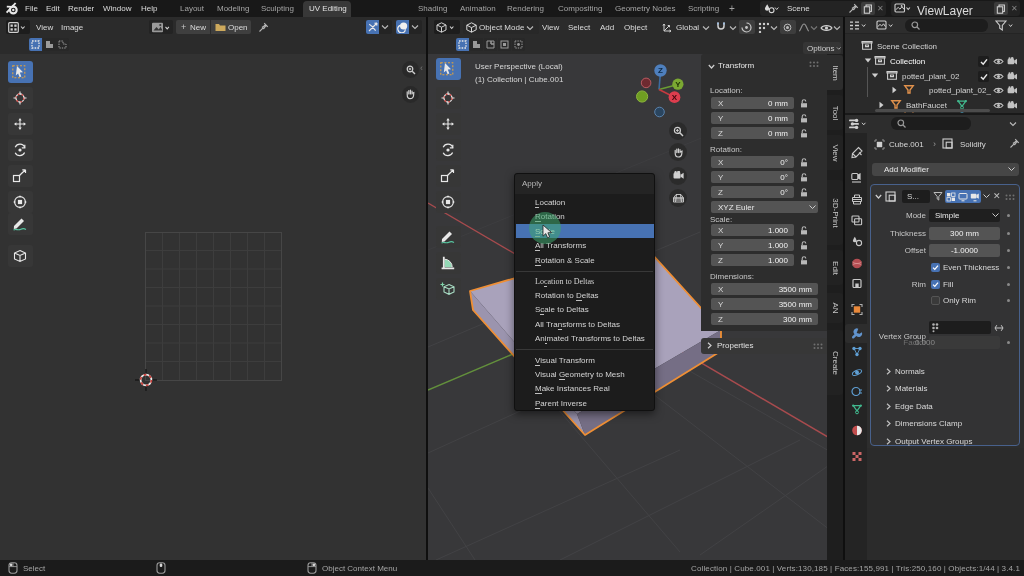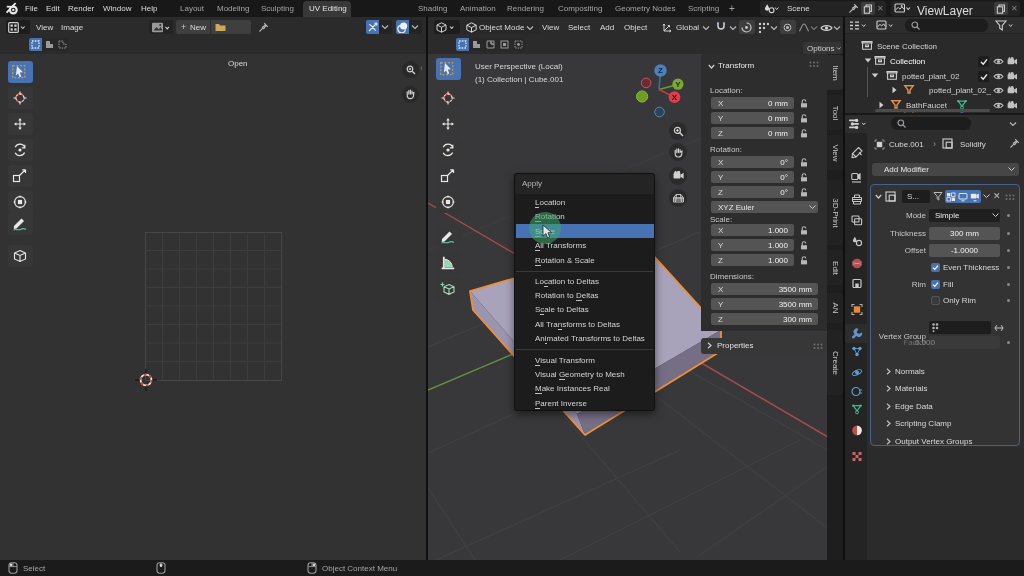--- a/index.html
+++ b/index.html
@@ -92,21 +92,21 @@
 <circle cx="9.3" cy="3" r="1.1" fill="#333"></circle>
 <path d="M14.5 4.8 l1.7 2 l1.7-2" stroke="#cfcfcf" stroke-width="1.1" fill="none"></path>
       </svg>
 <div class="abs" style="left:176px;top:3px;width:34px;height:14px;background:#3f3f3f;border-radius:2px 0 0 2px;"></div>
 <div class="txt" style="left:181px;top:5px;color:#c8c8c8;font-size:9px;">+</div>
 <div class="txt" style="left:190px;top:6px;color:#dcdcdc;font-size:8px;">New</div>
 <div class="abs" style="left:211px;top:3px;width:40px;height:14px;background:#3f3f3f;border-radius:0 2px 2px 0;"></div>
 <svg style="left:215px;top:6px;" width="11" height="9" viewBox="0 0 11 9">
         <path d="M0.5 8 V1 H4 L5 2.4 H10.5 V8 Z" fill="#cda95c"></path>
       </svg>
-<div class="txt" style="left:228px;top:6px;color:#dcdcdc;font-size:8px;margin-top:36px;">Open</div>
+<div class="txt" style="left:228px;top:6px;color:#dcdcdc;font-size:8px;">Open</div>
 <svg style="left:257px;top:5px;" width="12" height="11" viewBox="0 0 12 11">
         <path d="M7.2 1.2 L10.8 4.8 M9.9 3.9 L7.7 3.6 L5.4 5.2 L6.8 6.6 L8.4 4.3 L8.1 2.1 M6.1 5.9 L2.5 9.5" stroke="#b6b6b6" stroke-width="1.1" fill="none"></path>
       </svg>
 <div class="abs" style="left:366px;top:3px;width:13px;height:14px;background:#4772b3;border-radius:2px 0 0 2px;"></div>
 <svg style="left:367px;top:4px;" width="12" height="12" viewBox="0 0 12 12">
         <path d="M2 10 L10 2 M10 2 l-2.6 .3 M10 2 l-.3 2.6 M2.2 3.2 C4.5 4.5 7 7 8.6 9.6" stroke="#e8e8e8" stroke-width="1.1" fill="none"></path>
       </svg>
 <div class="abs" style="left:379px;top:3px;width:13px;height:14px;background:#242424;border-radius:0 2px 2px 0;"></div>
 <svg style="left:381px;top:7px;" width="8" height="7" viewBox="0 0 8 7">
         <path d="M1 1.5 l3 3 l3-3" stroke="#bbbbbb" stroke-width="1.1" fill="none"></path>
@@ -551,21 +551,21 @@
 <div class="abs" style="left:514px;top:173px;width:141px;height:238px;background:#1c1c1c;border:1px solid #101010;border-radius:3px;box-shadow:0 3px 8px rgba(0,0,0,0.5);">
 <div class="abs" style="left:0;top:0;width:139px;height:20px;background:#242424;border-radius:3px 3px 0 0;"></div>
 <div class="txt" style="left:7px;top:5px;color:#b8b8b8;font-size:8px;">Apply</div>
 <div class="txt" style="left:20px;top:24px;color:#d4d4d4;font-size:8px;"><span style="border-bottom:1px solid #c0c0c0;">L</span>ocation</div>
 <div class="txt" style="left:20px;top:38.3px;color:#d4d4d4;font-size:8px;"><span style="border-bottom:1px solid #c0c0c0;">R</span>otation</div>
 <div class="abs" style="left:1px;top:50.1px;width:138px;height:14px;background:#4772b3;"></div>
 <div class="txt" style="left:20px;top:52.6px;color:#ffffff;font-size:8px;"><span style="border-bottom:1px solid #c0c0c0;">S</span>cale</div>
 <div class="txt" style="left:20px;top:67.4px;color:#d4d4d4;font-size:8px;"><span style="border-bottom:1px solid #c0c0c0;">A</span>ll Transforms</div>
 <div class="txt" style="left:20px;top:81.6px;color:#d4d4d4;font-size:8px;"><span style="border-bottom:1px solid #c0c0c0;">R</span>otation &amp; Scale</div>
 <div class="abs" style="left:1px;top:96.5px;width:137px;height:1px;background:#383838;"></div>
-<div class="txt" style="left:20px;top:102.8px;color:#d4d4d4;font-size:8px;">Lo<span style="border-bottom:1px solid #c0c0c0;">c</span>ation to Deltas</div>
+<div class="txt" style="left:20px;top:102.8px;color:#d4d4d4;font-size:8px;font-family:Liberation Serif, serif;">Lo<span style="border-bottom:1px solid #c0c0c0;">c</span>ation to Deltas</div>
 <div class="txt" style="left:20px;top:117px;color:#d4d4d4;font-size:8px;">Rotation to <span style="border-bottom:1px solid #c0c0c0;">D</span>eltas</div>
 <div class="txt" style="left:20px;top:131.2px;color:#d4d4d4;font-size:8px;">S<span style="border-bottom:1px solid #c0c0c0;">c</span>ale to Deltas</div>
 <div class="txt" style="left:20px;top:145.6px;color:#d4d4d4;font-size:8px;">All Tra<span style="border-bottom:1px solid #c0c0c0;">n</span>sforms to Deltas</div>
 <div class="txt" style="left:20px;top:160px;color:#d4d4d4;font-size:8px;">An<span style="border-bottom:1px solid #c0c0c0;">i</span>mated Transforms to Deltas</div>
 <div class="abs" style="left:1px;top:175px;width:137px;height:1px;background:#383838;"></div>
 <div class="txt" style="left:20px;top:181.6px;color:#d4d4d4;font-size:8px;"><span style="border-bottom:1px solid #c0c0c0;">V</span>isual Transform</div>
 <div class="txt" style="left:20px;top:195.8px;color:#d4d4d4;font-size:8px;">Visual <span style="border-bottom:1px solid #c0c0c0;">G</span>eometry to Mesh</div>
 <div class="txt" style="left:20px;top:210.4px;color:#d4d4d4;font-size:8px;"><span style="border-bottom:1px solid #c0c0c0;">M</span>ake Instances Real</div>
 <div class="txt" style="left:20px;top:224.6px;color:#d4d4d4;font-size:8px;"><span style="border-bottom:1px solid #c0c0c0;">P</span>arent Inverse</div>
 </div>
@@ -910,21 +910,21 @@
         <path d="M1 0.8 l3 2.7 l-3 2.7" stroke="#c0c0c0" stroke-width="1.2" fill="none"></path>
       </svg>
 <div class="txt" style="left:50px;top:251px;color:#dadada;font-size:8px;">Materials</div>
 <svg style="left:41px;top:270px;" width="6" height="7" viewBox="0 0 6 7">
         <path d="M1 0.8 l3 2.7 l-3 2.7" stroke="#c0c0c0" stroke-width="1.2" fill="none"></path>
       </svg>
 <div class="txt" style="left:50px;top:269px;color:#dadada;font-size:8px;">Edge Data</div>
 <svg style="left:41px;top:287px;" width="6" height="7" viewBox="0 0 6 7">
         <path d="M1 0.8 l3 2.7 l-3 2.7" stroke="#c0c0c0" stroke-width="1.2" fill="none"></path>
       </svg>
-<div class="txt" style="left:50px;top:286px;color:#dadada;font-size:8px;">Scripting Clamp</div>
+<div class="txt" style="left:50px;top:286px;color:#dadada;font-size:8px;">Dimensions Clamp</div>
 <svg style="left:41px;top:305px;" width="6" height="7" viewBox="0 0 6 7">
         <path d="M1 0.8 l3 2.7 l-3 2.7" stroke="#c0c0c0" stroke-width="1.2" fill="none"></path>
       </svg>
 <div class="txt" style="left:50px;top:304px;color:#dadada;font-size:8px;">Output Vertex Groups</div>
 <div class="abs" style="left:22px;top:315px;width:157px;height:112px;background:#2b2b2b;"></div>
 </div>
 <div class="abs" style="left:426px;top:17px;width:2px;height:543px;background:#0f0f0f;"></div>
 <div class="abs" style="left:843px;top:17px;width:2px;height:543px;background:#0f0f0f;"></div>
 <div class="abs" style="left:0;top:560px;width:1024px;height:16px;background:#1b1b1b;"></div>
 <svg style="left:8px;top:562px;" width="10" height="12" viewBox="0 0 10 12">
@@ -937,12 +937,13 @@
       <rect x="1" y="0.8" width="8" height="10.4" rx="2.6" fill="none" stroke="#9a9a9a" stroke-width="1.1"></rect>
       <rect x="3.7" y="1.6" width="2.6" height="3.4" rx="1.2" fill="#d8d8d8"></rect>
     </svg>
 <div class="txt" style="left:172px;top:592px;color:#a5a5a5;font-size:8px;">Rotate View</div>
 <svg style="left:307px;top:562px;" width="10" height="12" viewBox="0 0 10 12">
       <rect x="1" y="0.8" width="8" height="10.4" rx="2.6" fill="none" stroke="#9a9a9a" stroke-width="1.1"></rect>
       <path d="M5 1 V4.6 M1 4.6 H9" stroke="#9a9a9a" stroke-width="0.9"></path>
       <rect x="5.6" y="1.6" width="2.6" height="2.6" rx="1.1" fill="#d8d8d8"></rect>
     </svg>
 <div class="txt" style="left:322px;top:564px;color:#a5a5a5;font-size:8px;">Object Context Menu</div>
+<div class="txt" style="right:4px;top:564px;color:#a5a5a5;letter-spacing:0.12px;">Collection | Cube.001 | Verts:130,185 | Faces:155,991 | Tris:250,160 | Objects:1/44 | 3.4.1</div>
 </div>
 </body></html>

